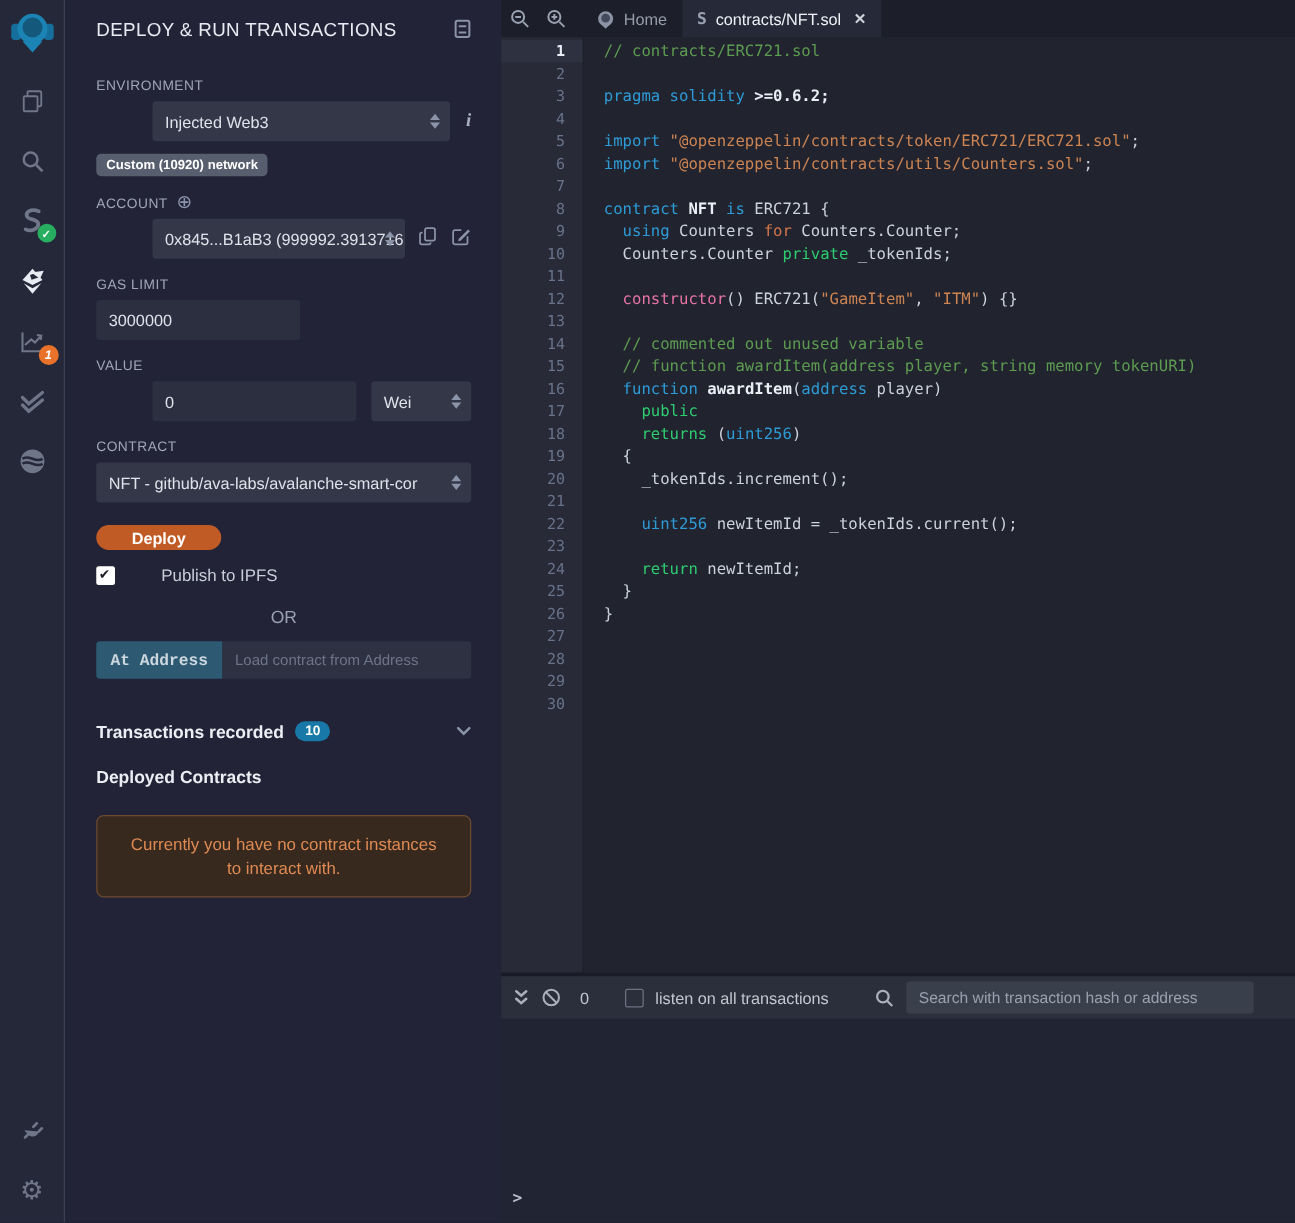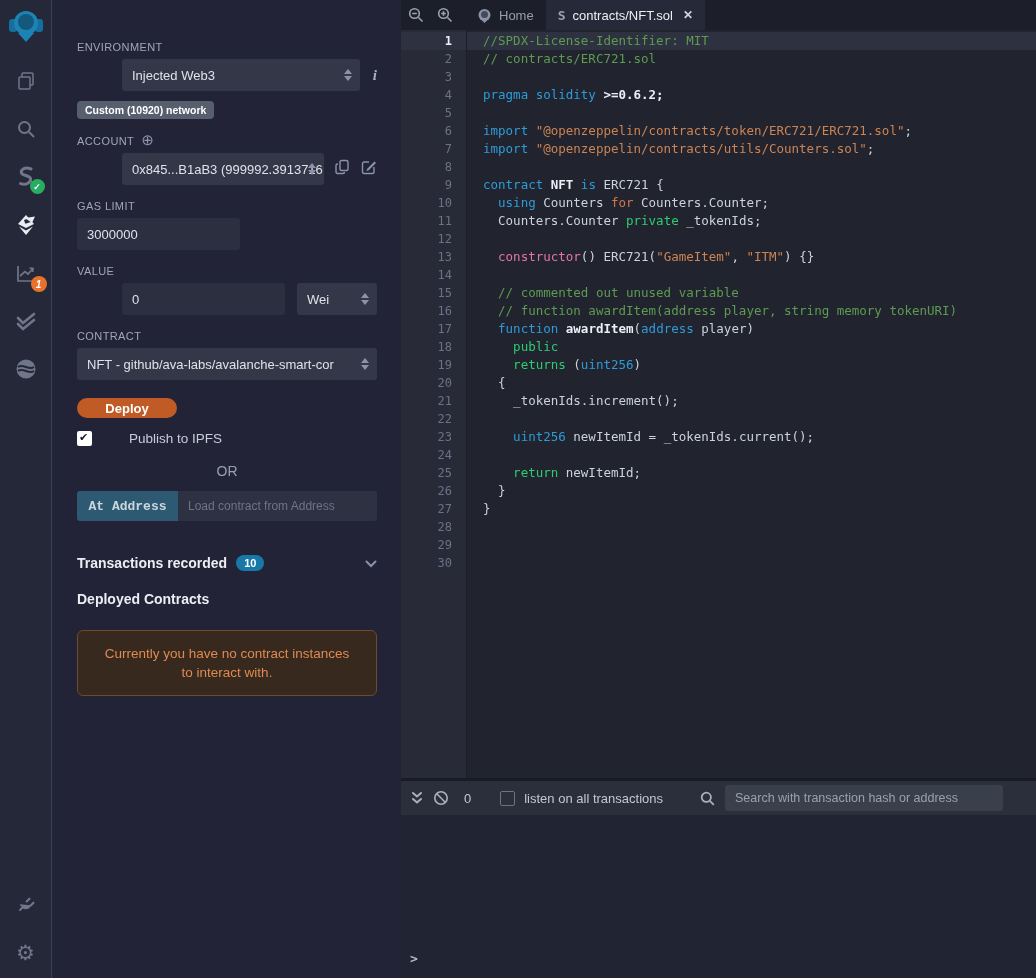--- a/index.html
+++ b/index.html
@@ -185,20 +185,30 @@
         <rect x="15" y="7" width="2.2" height="6" rx="1" transform="rotate(45 16 10)"></rect>
         <path d="M4 16 L7 13" stroke="currentColor" stroke-width="2" stroke-linecap="round"></path>
       </svg>
     </div>
     <div class="ib-item mb">
       <span class="ib-gear">⚙</span>
     </div>
   </div>
 
   <div class="panel">
+    <div class="panel-head">
+      <div class="panel-title">DEPLOY &amp; RUN TRANSACTIONS</div>
+      <div class="head-book">
+        <svg width="14" height="16" viewBox="0 0 14 16" fill="none" stroke="currentColor" stroke-width="1.6">
+          <rect x="1.5" y="1.5" width="11" height="13" rx="1.5"></rect>
+          <line x1="4" y1="6" x2="10" y2="6"></line>
+            <line x1="4" y1="11" x2="10" y2="11"></line>
+        </svg>
+      </div>
+    </div>
 
     <div class="flabel">ENVIRONMENT</div>
     <div class="row env-row">
       <div class="sel">
         <span>Injected Web3</span>
         <span class="arrows">
             <span class="tri-up"></span>
             <span class="tri-dn"></span>
           </span>
       </div>
@@ -339,21 +349,20 @@
           <div class="num">23</div>
           <div class="num">24</div>
           <div class="num">25</div>
           <div class="num">26</div>
           <div class="num">27</div>
           <div class="num">28</div>
           <div class="num">29</div>
           <div class="num">30</div>
         </div>
       <div class="code-col">
-          <div class="code-line active"><span class="tk-c">//SPDX-License-Identifier: MIT</span></div>
           <div class="code-line"><span class="tk-c">// contracts/ERC721.sol</span></div>
           <div class="code-line"></div>
           <div class="code-line"><span class="tk-k">pragma solidity</span><span class="tk-d"> </span><span class="tk-b">&gt;=0.6.2;</span></div>
           <div class="code-line"></div>
           <div class="code-line"><span class="tk-k">import</span><span class="tk-d"> </span><span class="tk-s">"@openzeppelin/contracts/token/ERC721/ERC721.sol"</span><span class="tk-d">;</span></div>
           <div class="code-line"><span class="tk-k">import</span><span class="tk-d"> </span><span class="tk-s">"@openzeppelin/contracts/utils/Counters.sol"</span><span class="tk-d">;</span></div>
           <div class="code-line"></div>
           <div class="code-line"><span class="tk-k">contract</span><span class="tk-d"> </span><span class="tk-b">NFT</span><span class="tk-d"> </span><span class="tk-k">is</span><span class="tk-d"> ERC721 {</span></div>
           <div class="code-line"><span class="tk-d">  </span><span class="tk-k">using</span><span class="tk-d"> Counters </span><span class="tk-o">for</span><span class="tk-d"> Counters.Counter;</span></div>
           <div class="code-line"><span class="tk-d">  Counters.Counter </span><span class="tk-g">private</span><span class="tk-d"> _tokenIds;</span></div>

